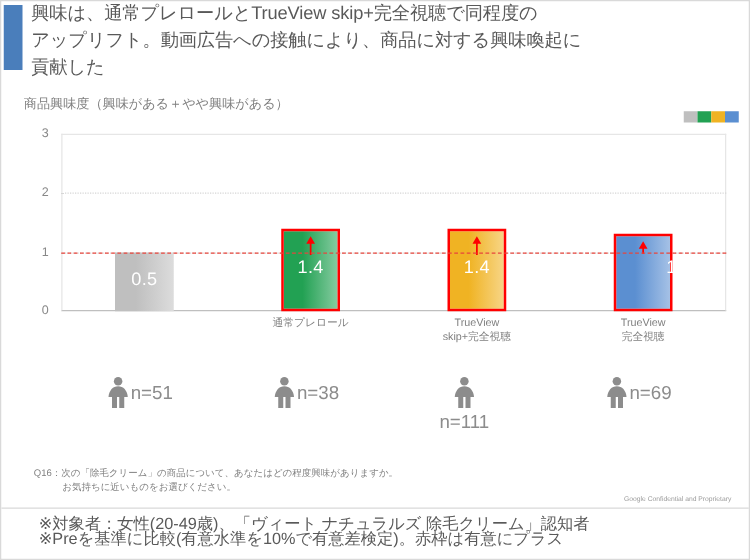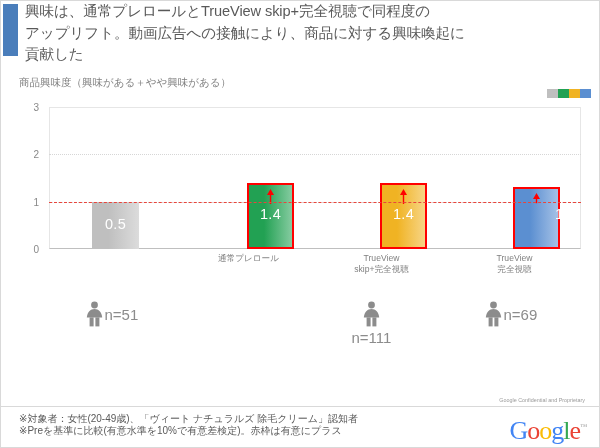--- a/index.html
+++ b/index.html
@@ -82,21 +82,21 @@
     bottom: 0;
   }
   .bar-value {
     position: absolute;
     left: 0; right: 0;
     text-align: center;
     color: #ffffff;
     font-size: 14.5px;
     letter-spacing: 0.3px;
   }
-  .bar-hl { border: 2px solid #ff0000; margin-left: 22px; }
+  .bar-hl { border: 2px solid #ff0000; }
   .uparrow { position: absolute; }
 
   
   #refline {
     position: absolute; left: 0; width: 100%;
     border-top: 1.6px dashed #e8453c;
     z-index: 5;
   }
 
   
@@ -131,22 +131,22 @@
     position: absolute; right: 14px; top: 396px;
     font-size: 5.4px; color: #9a9a9a;
   }
 
   
   #footer-rule {
     position: absolute; left: 0; top: 405px; width: 600px;
     border-top: 1px solid #d9d9d9;
   }
   #footer-note {
-    position: absolute; left: 18px; top: 412px;
-    font-size: 10px; line-height: 11.5px;
+    position: absolute; left: 30px; top: 412px;
+    font-size: 13px; line-height: 11.5px;
     color: #595959;
     white-space: pre-line;
   }
   #google-logo {
     position: absolute; right: 12px; top: 412px;
     font-family: "Liberation Serif", "DejaVu Serif", serif;
     font-size: 26px; line-height: 28px;
     letter-spacing: -1px;
   }
   #google-logo span { font-weight: normal; }
@@ -228,41 +228,51 @@
   <div id="nrow">
       <div class="ngroup" style="left: 36.5px; top: 0px;">
         <svg width="17" height="26" viewBox="0 0 17 26">
           <circle cx="8.5" cy="4" r="3.4" fill="#8c8c8c"></circle>
           <path d="M8.5 8 C4.4 8 1.2 11.2 0.8 16.6 L16.2 16.6 C15.8 11.2 12.6 8 8.5 8 Z" fill="#8c8c8c"></path>
           <rect x="3.6" y="16.4" width="4" height="9" fill="#8c8c8c"></rect>
           <rect x="9.4" y="16.4" width="4" height="9" fill="#8c8c8c"></rect>
         </svg>
         <span class="n-label">n=51</span>
       </div>
+      <div class="ngroup" style="left: 169.5px; top: 0px;">
+        <svg width="17" height="26" viewBox="0 0 17 26">
+          <circle cx="8.5" cy="4" r="3.4" fill="#8c8c8c"></circle>
+          <path d="M8.5 8 C4.4 8 1.2 11.2 0.8 16.6 L16.2 16.6 C15.8 11.2 12.6 8 8.5 8 Z" fill="#8c8c8c"></path>
+          <rect x="3.6" y="16.4" width="4" height="9" fill="#8c8c8c"></rect>
+          <rect x="9.4" y="16.4" width="4" height="9" fill="#8c8c8c"></rect>
+        </svg>
+        <span class="n-label">n=38</span>
+      </div>
       <div class="ngroup" style="left: 302.5px; top: 0px; flex-direction: column;">
         <svg width="17" height="26" viewBox="0 0 17 26">
           <circle cx="8.5" cy="4" r="3.4" fill="#8c8c8c"></circle>
           <path d="M8.5 8 C4.4 8 1.2 11.2 0.8 16.6 L16.2 16.6 C15.8 11.2 12.6 8 8.5 8 Z" fill="#8c8c8c"></path>
           <rect x="3.6" y="16.4" width="4" height="9" fill="#8c8c8c"></rect>
           <rect x="9.4" y="16.4" width="4" height="9" fill="#8c8c8c"></rect>
         </svg>
         <span class="n-label">n=111</span>
       </div>
       <div class="ngroup" style="left: 435.5px; top: 0px;">
         <svg width="17" height="26" viewBox="0 0 17 26">
           <circle cx="8.5" cy="4" r="3.4" fill="#8c8c8c"></circle>
           <path d="M8.5 8 C4.4 8 1.2 11.2 0.8 16.6 L16.2 16.6 C15.8 11.2 12.6 8 8.5 8 Z" fill="#8c8c8c"></path>
           <rect x="3.6" y="16.4" width="4" height="9" fill="#8c8c8c"></rect>
           <rect x="9.4" y="16.4" width="4" height="9" fill="#8c8c8c"></rect>
         </svg>
         <span class="n-label">n=69</span>
       </div>
     </div>
 
+  <div id="qnote">Q16：次の「除毛クリーム」の商品について、あなたはどの程度興味がありますか。
+　　　お気持ちに近いものをお選びください。</div>
 
   <div id="confidential">Google Confidential and Proprietary</div>
 
   <div id="footer-rule"></div>
   <div id="footer-note">※対象者：女性(20-49歳)、「ヴィート ナチュラルズ 除毛クリーム」認知者
 ※Preを基準に比較(有意水準を10%で有意差検定)。赤枠は有意にプラス</div>
-  <div id="google-logo"><span style="color: rgb(66, 133, 244);">G</span><span style="color: rgb(234, 67, 53);">o</span><span style="color: rgb(251, 188, 5);">o</span><span style="color: rgb(66, 133, 244);">g</span><span style="color: rgb(52, 168, 83);">l</span><span style="color: rgb(234, 67, 53);">e</span><span id="tm">™</span></div>
 
 </div>
 
 </body></html>

